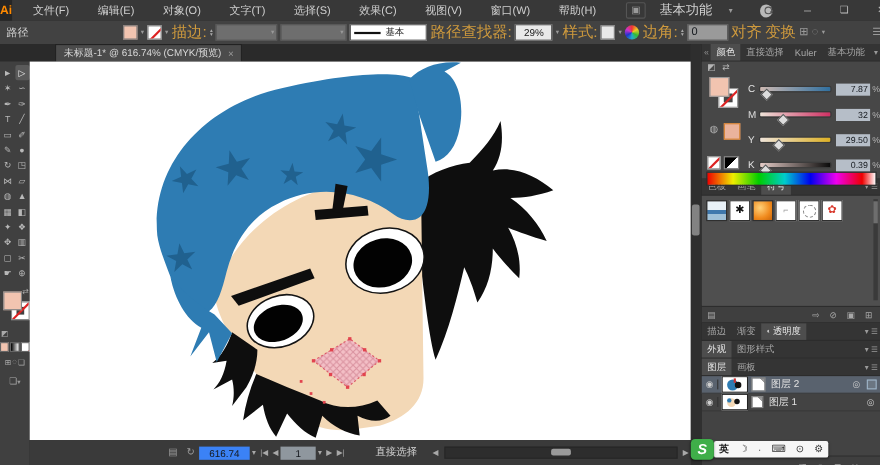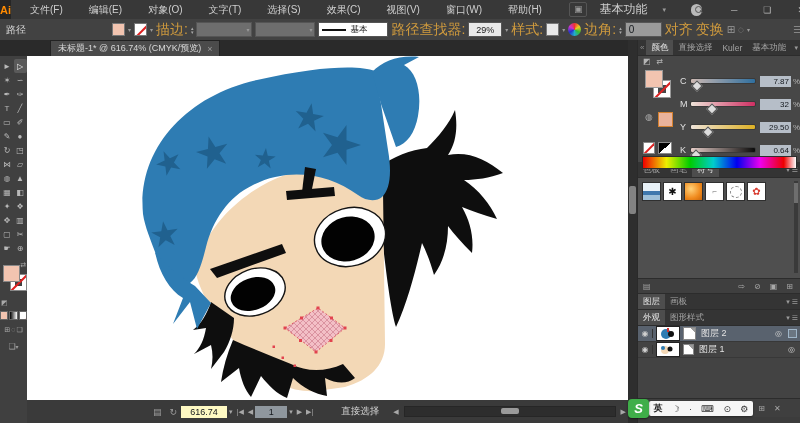--- a/index.html
+++ b/index.html
@@ -53,21 +53,21 @@
   .minibtn{width:7px;height:7px;border:1px solid #666}
   .modesrow{display:flex;justify-content:center;gap:1px;margin-top:6px;color:#aaa;font-size:7px}
   .scrmode{text-align:center;color:#aaa;font-size:8px;margin-top:8px}
   
   #canvas{left:27px;top:56px;width:601px;height:344px;background:#ffffff;overflow:hidden}
   
   #vstrip{left:628px;top:40px;width:9px;height:383px;background:#2e2e2e}
   .vthumb{position:absolute;left:1px;top:146px;width:7px;height:28px;background:#828282;border-radius:2px}
   
   #statusbar{left:27px;top:400px;width:601px;height:23px;background:#3a3a3a;display:flex;align-items:center;font-size:9px;color:#b5b5b5}
-  .zoomfield{width:46px;height:12px;background:#fef9c3;color:#14181c;display:flex;align-items:center;justify-content:center;font-size:9px}
+  .zoomfield{width:46px;height:12px;background:#3b82f6;color:#14181c;display:flex;align-items:center;justify-content:center;font-size:9px}
   .navg{font-size:7px;color:#a8a8a8;margin:0 2px}
   .abfield{width:32px;height:12px;background:#8f979e;color:#15191e;display:flex;align-items:center;justify-content:center;font-size:9px}
   .toolname{color:#d2d2d2;font-size:9.5px;margin-left:26px;white-space:nowrap}
   .htrack{height:9px;background:#2d2d2d;border:1px solid #262626;flex:1;margin:0 3px;position:relative}
   .hthumb{position:absolute;left:96px;top:1px;width:18px;height:6px;background:#9a9a9a;border-radius:2px}
   
   #dock{left:637px;top:40px;width:163px;height:383px;background:#3c3c3c;border-left:1px solid #2a2a2a}
   .tabrow{height:15px;background:#343434;display:flex;align-items:stretch;font-size:8.5px;color:#a5a5a5;border-bottom:1px solid #2c2c2c}
   .tab{display:flex;align-items:center;padding:0 5px;white-space:nowrap}
   .tab.active{background:#4d4d4d;color:#e6e6e6}
@@ -435,21 +435,21 @@
             <span class="sknob" style="left:20%"></span>
           </span>
         <span class="sval">29.50</span>
         <span class="spct">%</span>
       </div>
       <div class="srow" style="top:86px">
         <span class="slbl">K</span>
         <span class="strack" style="background:linear-gradient(90deg,#e6cdc8,#0a0a0a)">
             <span class="sknob" style="left:1%"></span>
           </span>
-        <span class="sval">0.64</span>
+        <span class="sval">0.39</span>
         <span class="spct">%</span>
       </div>
       <div class="cnone"></div>
       <div class="cbw"></div>
       <div class="spectrum"></div>
     </div>
 
     <div class="tabrow">
       <span class="tab">色板</span>
       <span class="tab">画笔</span>
@@ -484,30 +484,42 @@
     </div>
     <div class="pfooter">
       <span style="margin-left:5px">▤</span>
       <span style="margin-left:auto">⇨</span>
       <span style="margin-left:9px">⊘</span>
       <span style="margin-left:9px">▣</span>
       <span style="margin:0 8px 0 9px">⊞</span>
     </div>
 
     <div class="tabrow">
-      <span class="tab active">图层</span>
-      <span class="tab">画板</span>
+      <span class="tab">描边</span>
+      <span class="tab">渐变</span>
+      <span class="tab active">
+          <span style="font-size:6px;margin-right:2px">◐</span>
+          <span>透明度</span>
+        </span>
       <span class="panemenu">
           <span>▾</span>
           <span>☰</span>
         </span>
     </div>
     <div class="tabrow">
       <span class="tab active">外观</span>
       <span class="tab">图形样式</span>
+      <span class="panemenu">
+          <span>▾</span>
+          <span>☰</span>
+        </span>
+    </div>
+    <div class="tabrow">
+      <span class="tab active">图层</span>
+      <span class="tab">画板</span>
       <span class="panemenu">
           <span>▾</span>
           <span>☰</span>
         </span>
     </div>
 
     <div class="panel" style="height:72px;background:#434343">
       <div class="lrow sel">
         <span class="eyecol">◉</span>
         <span class="lthumb">

